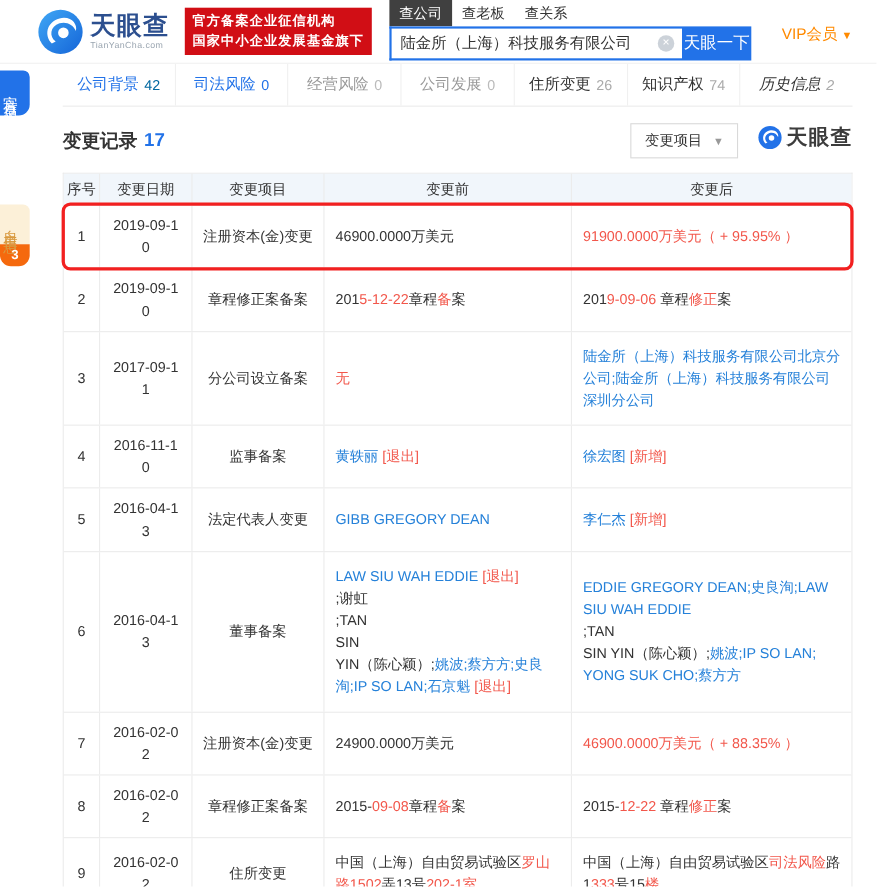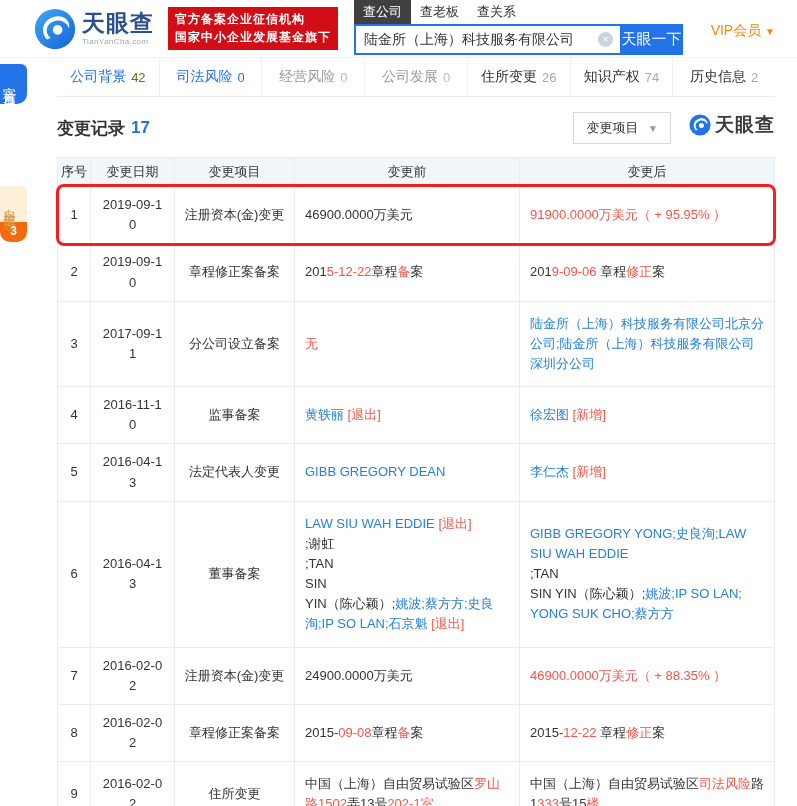--- a/index.html
+++ b/index.html
@@ -36,23 +36,23 @@
   .vtab-official .vtxt { color:#fff; }
   .vtab-self { top:186px; }
   .vtab-self .vtxt { background:#fcf0d8; color:#d8993f; display:block; border-radius:0 6px 0 0; }
   .vbadge { background:#f5690d; color:#fff; font-size:12px; padding:2px 0 4px; border-radius:0 0 10px 10px; font-weight:bold; }
 
   
   .main { margin:0 22px 0 57px; }
   .nav { display:flex; height:39px; border-bottom:1px solid #ececec; }
   .ntab { flex:1; display:flex; align-items:center; justify-content:center; font-size:14px;
     cursor:pointer; border-right:1px solid #f0f0f0; white-space:nowrap; }
-  .ntab:last-child { border-right:none; }
+  .ntab:last-child { border-right:none;font-style:italic; }
   .ntab .cnt { margin-left:5px; font-size:13px; }
-  .ntab.active { color:#2272e8; } .ntab.active .cnt { color:#4d7c0f; }
+  .ntab.active { color:#2272e8; } .ntab.active .cnt { color:#0369a1; }
   .ntab.link { color:#2272e8; } .ntab.link .cnt { color:#2272e8; }
   .ntab.normal { color:#333; } .ntab.normal .cnt { color:#aaa; }
   .ntab.disabled { color:#999; } .ntab.disabled .cnt { color:#bbb; }
 
   .sect { display:flex; align-items:center; margin:15px 0 13px; }
   .sect-title { font-size:17px; font-weight:bold; color:#333; }
   .sect-cnt { font-size:17px; font-weight:bold; color:#2272e8; margin-left:6px; }
   .sect-right { margin-left:auto; display:flex; align-items:flex-start; }
   .filter { border:1px solid #d9d9d9; background:#fff; font-size:13px; color:#333;
     padding:6px 12px; cursor:pointer; font-family:inherit; }
@@ -235,21 +235,21 @@
       </div>
       <div class="trow">
         <div class="tc c0">6</div>
         <div class="tc c1">2016-04-13</div>
         <div class="tc c2">董事备案</div>
         <div class="tc c3"><div><span class="seg-blue">LAW SIU WAH EDDIE</span><span class="seg-red"> [退出]</span><span class="seg-dark">
 ;谢虹
 ;TAN
 SIN
 YIN（陈心颖）;</span><span class="seg-blue">姚波;蔡方方;史良洵;IP SO LAN;石京魁</span><span class="seg-red"> [退出]</span></div></div>
-        <div class="tc c4"><div><span class="seg-blue">GIBB GREGORY YONG;史良洵;LAW SIU WAH EDDIE</span><span class="seg-dark">
+        <div class="tc c4"><div><span class="seg-blue">EDDIE GREGORY DEAN;史良洵;LAW SIU WAH EDDIE</span><span class="seg-dark">
 ;TAN
 SIN YIN（陈心颖）;</span><span class="seg-blue">姚波;IP SO LAN;
 YONG SUK CHO;蔡方方</span></div></div>
       </div>
       <div class="trow">
         <div class="tc c0">7</div>
         <div class="tc c1">2016-02-02</div>
         <div class="tc c2">注册资本(金)变更</div>
         <div class="tc c3"><div><span class="seg-dark">24900.0000万美元</span></div></div>
         <div class="tc c4"><div><span class="seg-red">46900.0000万美元（ + 88.35% ）</span></div></div>

